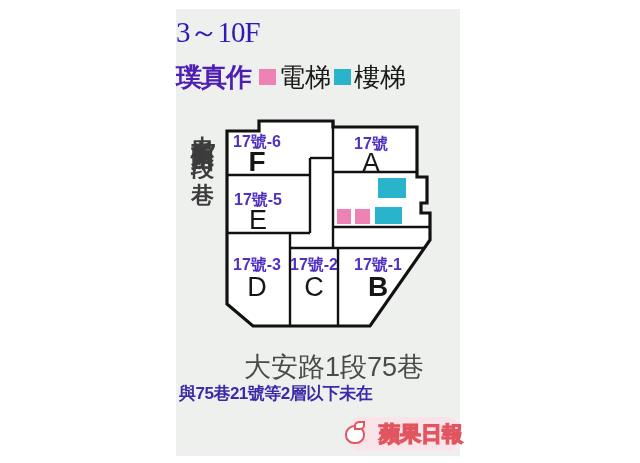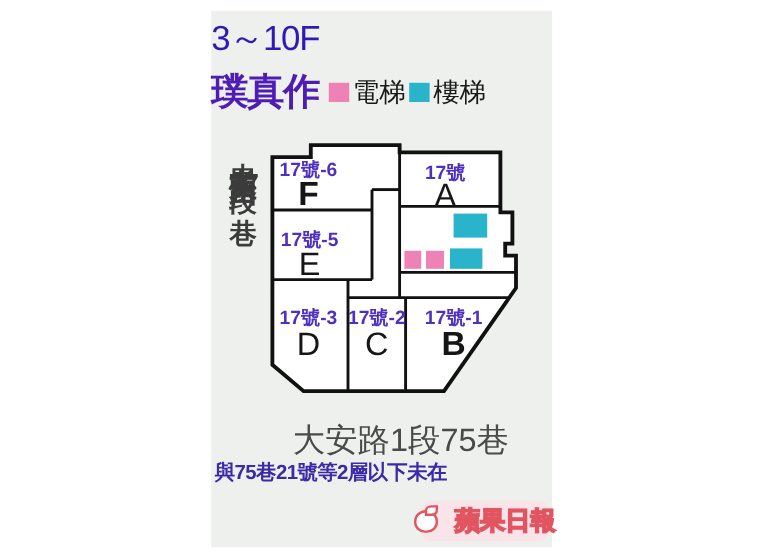--- a/index.html
+++ b/index.html
@@ -11,39 +11,39 @@
     background: #edf0ec;
   }
 
   
   .title-line {
     position: absolute; left: 176px; top: 13px; width: 280px;
     white-space: nowrap; display: flex; align-items: baseline;
   }
   .floor-range {
     color: #3218b8; font-size: 29px; font-weight: 500; letter-spacing: -1px;
-    font-family: Liberation Sans, sans-serif;
+    font-family: Liberation Serif, serif;
   }
   .title-main {
     color: #141414; font-size: 37px; font-weight: 700; letter-spacing: -1px;
     font-family: "Liberation Serif", serif;
   }
   .brand-line {
     position: absolute; left: 176px; top: 60px; width: 280px; height: 34px;
     display: flex; align-items: center; white-space: nowrap;
   }
   .brand {
-    color: #4d1db4; font-size: 31px; font-weight: 700; letter-spacing: -1px;
+    color: #4d1db4; font-size: 26px; font-weight: 700; letter-spacing: -1px;
     margin-right: 8px;
   }
   .legend-item { display: flex; align-items: center; margin-right: 3px; }
   .legend-swatch { width: 17px; height: 16px; display: inline-block; margin-right: 3px; }
   .swatch-elevator { background: #ee82b4; }
   .swatch-stairs { background: #2ab4cc; }
-  .legend-label { color: #1a1a1a; font-size: 22px; font-weight: 500; }
+  .legend-label { color: #1a1a1a; font-size: 26px; font-weight: 500; }
 
   
   .street-left {
     position: absolute; left: 189px; top: 117px; height: 235px;
     writing-mode: vertical-rl; text-orientation: upright;
     color: #3c3c3c; font-size: 23px; font-weight: 600; letter-spacing: 4px;
     line-height: 27px;
   }
   .street-left .tcy { text-combine-upright: all; }
   .street-bottom {

